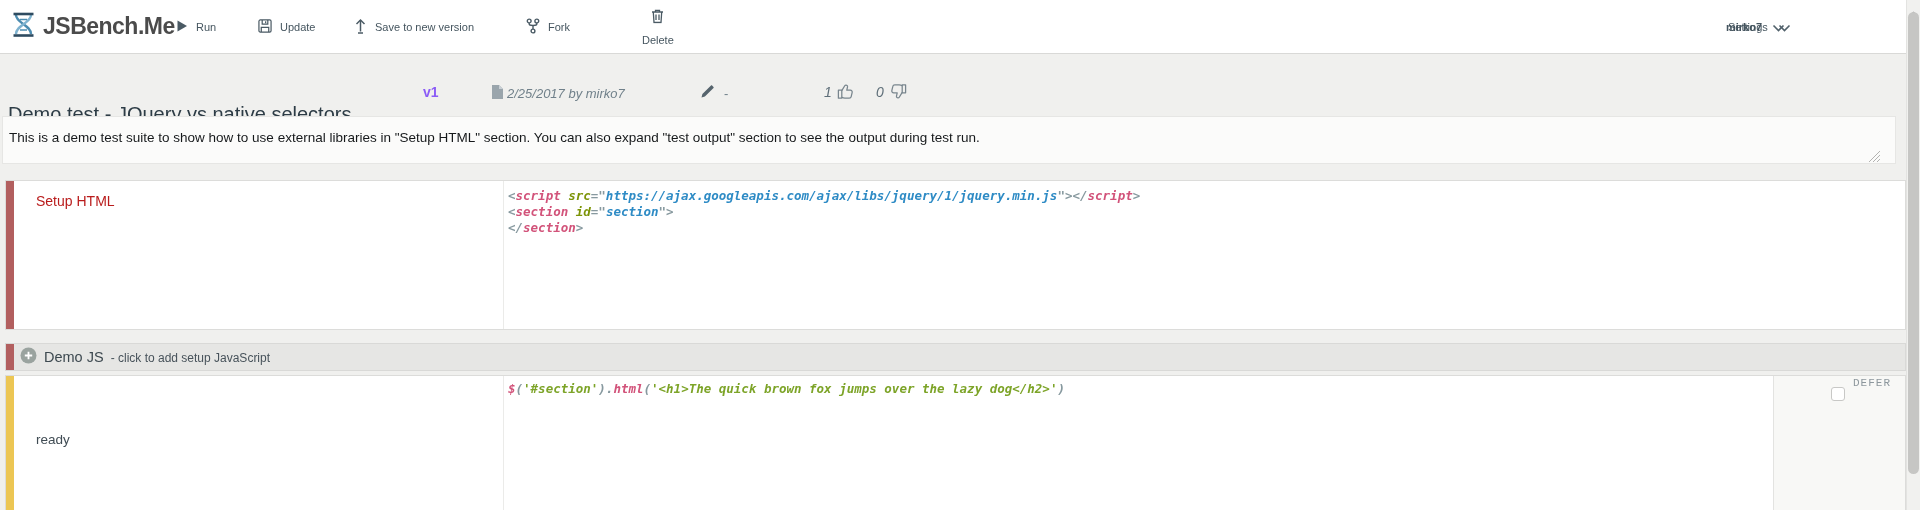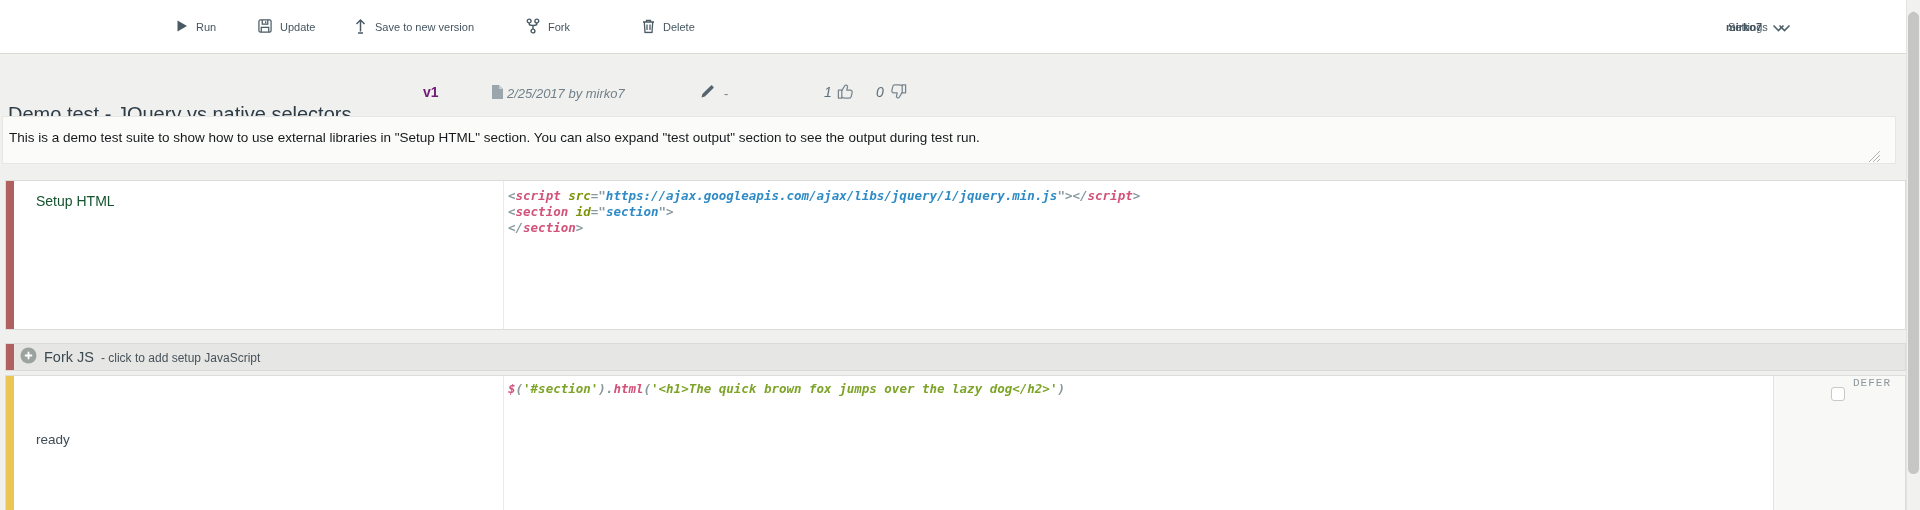--- a/index.html
+++ b/index.html
@@ -25,34 +25,34 @@
   }
   .tb-btn{
     position:absolute;top:50%;transform:translateY(-50%);
     display:flex;align-items:center;gap:8px;
     font-size:11px;color:#45555f;cursor:pointer;white-space:nowrap;
   }
   #btn-run{left:176px;}
   #btn-update{left:258px;}
   #btn-save-new{left:354px;}
   #btn-fork{left:526px;}
-  #btn-delete{left:642px;}
+  #btn-delete{left:642px;flex-direction:column;}
   #menu-settings{left:1728px;}
   #menu-user{left:1726px;font-weight:bold;}
   .tb-btn .chev{margin-left:2px;margin-top:2px;}
 
   
   #page-title{
     position:absolute;left:8px;top:77px;
     font-size:20px;font-weight:400;color:#2d3c46;
     padding:0 14px 5px 0;border-bottom:4px solid #000000;cursor:text;margin-top:26px;
   }
   #version-badge{
     position:absolute;left:423px;top:84px;
-    font-size:14px;font-weight:700;color:#701a75;
+    font-size:14px;font-weight:700;color:#8b5cf6;
   }
   #doc-icon{position:absolute;left:491px;top:85px;}
   #meta-text{
     position:absolute;left:507px;top:86px;
     font-size:13px;color:#70808a;font-style:italic;
   }
   #edit-tags{
     position:absolute;left:700px;top:84px;
     display:flex;align-items:center;gap:9px;cursor:pointer;
   }
@@ -78,21 +78,21 @@
     position:absolute;left:5px;width:1901px;background:#ffffff;
     border:1px solid #dcdcda;
   }
   .accent{position:absolute;left:0;top:0;bottom:0;width:8px;}
   .accent.red{background:#b25f5f;}
   .accent.yellow{background:#ecc654;}
   .col-divider{position:absolute;left:497px;top:0;bottom:0;border-left:1px solid #ebebe9;}
 
   #setup-html-panel{top:180px;height:150px;}
   .panel-label{
-    position:absolute;left:30px;top:12px;font-size:14px;color:#14532d;
+    position:absolute;left:30px;top:12px;font-size:14px;color:#b91c1c;
   }
   .code-area{
     position:absolute;left:502px;top:7px;right:10px;bottom:2px;
     font-family:"DejaVu Sans Mono","Liberation Mono",monospace;
     font-size:12.5px;font-weight:700;line-height:16px;cursor:text;
     white-space:pre;
     font-style:italic;
   }
   .tk-p{color:#87999f;}
   .tk-tag{color:#d2537a;}
@@ -146,20 +146,33 @@
   #scrollbar-up{position:absolute;left:2px;top:3px;}
   #scrollbar-thumb{
     position:absolute;left:1px;top:12px;width:11px;height:462px;
     background:#c6c6c4;border-radius:6px;cursor:pointer;
   }
 </style>
 </head>
 <body>
 
 <div id="toolbar">
+  <div class="brand">
+    <span>
+      <svg width="27" height="30" viewBox="0 0 27 30">
+        <path d="M6 5 C6 13 21 15 21 24" stroke="#4c8cb0" stroke-width="2.4" fill="none"></path>
+        <path d="M21 5 C21 13 6 15 6 24" stroke="#7fb3d0" stroke-width="2.4" fill="none"></path>
+        <line x1="3.5" y1="4" x2="23.5" y2="4" stroke="#2e4b60" stroke-width="2.6"></line>
+        <line x1="3.5" y1="25.5" x2="23.5" y2="25.5" stroke="#2e4b60" stroke-width="2.6"></line>
+        <line x1="10" y1="9.5" x2="17" y2="9.5" stroke="#4c8cb0" stroke-width="1.5"></line>
+        <line x1="10" y1="20" x2="17" y2="20" stroke="#4c8cb0" stroke-width="1.5"></line>
+      </svg>
+    </span>
+    <span class="brand-label">JSBench.Me</span>
+  </div>
 
   <div id="btn-run" class="tb-btn">
     <span>
       <svg width="12" height="13" viewBox="0 0 12 13">
           <path d="M1.5 1 L11 6.5 L1.5 12 Z" fill="#4a5a64"></path>
         </svg>
     </span>
     <span>Run</span>
   </div>
 
@@ -289,21 +302,21 @@
 
 <div id="setup-js-bar">
   <div class="accent red"></div>
   <div id="setup-js-content">
     <span>
       <svg width="17" height="17" viewBox="0 0 17 17">
         <circle cx="8.5" cy="8.5" r="8" fill="#9aa39f"></circle>
         <path d="M8.5 4.8 v7.4 M4.8 8.5 h7.4" stroke="#ffffff" stroke-width="1.8"></path>
       </svg>
     </span>
-    <span id="setup-js-title">Fork JS</span>
+    <span id="setup-js-title">Demo JS</span>
     <span id="setup-js-subtitle">- click to add setup JavaScript</span>
   </div>
 </div>
 
 <div id="test-panel" class="panel">
   <div class="accent yellow"></div>
   <div id="test-status">ready</div>
   <div class="col-divider"></div>
   <div id="test-code" class="code-area"><div class="code-line"><span class="tk-fn">$</span><span class="tk-p">(</span><span class="tk-str2">'#section'</span><span class="tk-p">)</span><span class="tk-p">.</span><span class="tk-fn">html</span><span class="tk-p">(</span><span class="tk-str2">'&lt;h1&gt;The quick brown fox jumps over the lazy dog&lt;/h2&gt;'</span><span class="tk-p">)</span></div></div>
   <div id="defer-zone">

